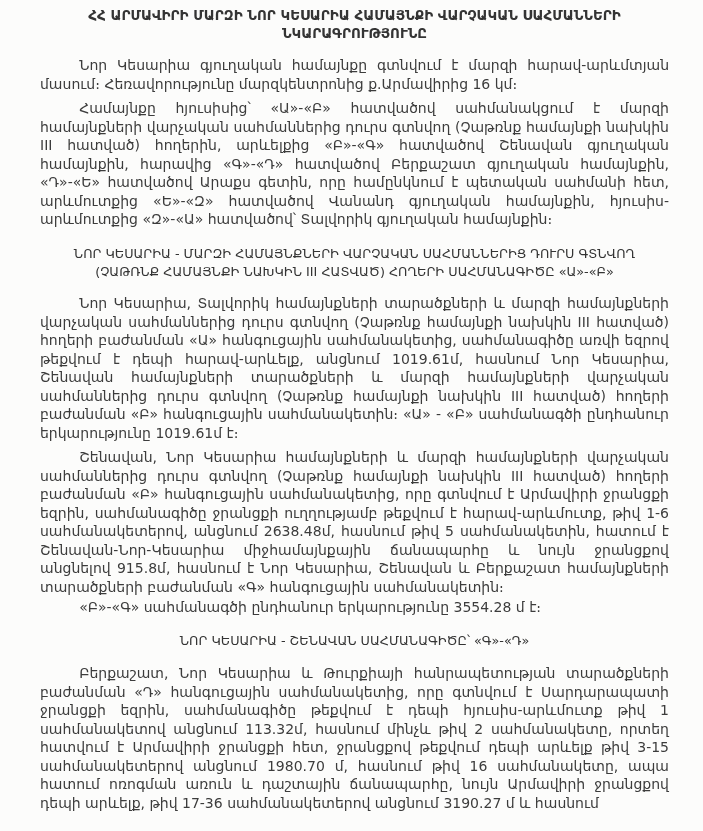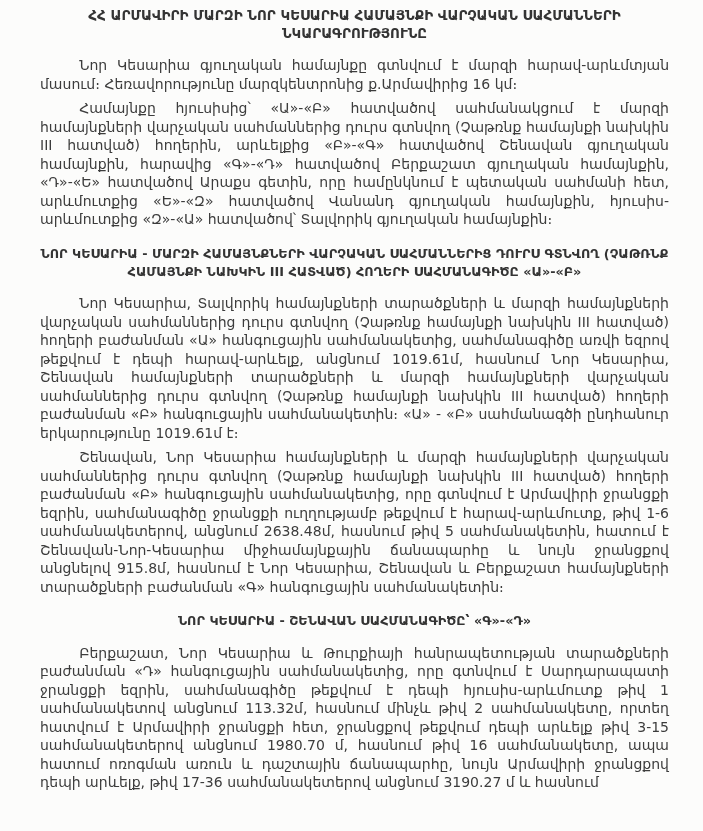--- a/index.html
+++ b/index.html
@@ -24,21 +24,21 @@
   .doc-title {
     text-align: center;
     font-weight: bold;
     font-size: 13.5px;
     line-height: 1.35;
     margin: 0 10px 14px 10px;
     color: #343434;
   }
   .section-heading {
     text-align: center;
-    font-weight: bold;
+    font-weight: normal;
     font-size: 12.8px;
     line-height: 1.4;
     margin: 16px 0 14px 0;
     color: #343434;
   }
   .para {
     font-size: 14px;
     line-height: 1.32;
     text-align: justify;
     text-indent: 2.8em;
@@ -57,18 +57,19 @@
 
   <p class="para">Համայնքը հյուսիսից՝ «Ա»-«Բ» հատվածով սահմանակցում է մարզի համայնքների վարչական սահմաններից դուրս գտնվող (Չաթռնք համայնքի նախկին III հատված) հողերին, արևելքից «Բ»-«Գ» հատվածով Շենավան գյուղական համայնքին, հարավից «Գ»-«Դ» հատվածով Բերքաշատ գյուղական համայնքին, «Դ»-«Ե» հատվածով Արաքս գետին, որը համընկնում է պետական սահմանի հետ, արևմուտքից «Ե»-«Զ» հատվածով Վանանդ գյուղական համայնքին, հյուսիս-արևմուտքից «Զ»-«Ա» հատվածով՝ Տալվորիկ գյուղական համայնքին։</p>
 
   <div class="section-heading">ՆՈՐ ԿԵՍԱՐԻԱ - ՄԱՐԶԻ ՀԱՄԱՅՆՔՆԵՐԻ ՎԱՐՉԱԿԱՆ ՍԱՀՄԱՆՆԵՐԻՑ ԴՈՒՐՍ ԳՏՆՎՈՂ (ՉԱԹՌՆՔ ՀԱՄԱՅՆՔԻ ՆԱԽԿԻՆ III ՀԱՏՎԱԾ) ՀՈՂԵՐԻ ՍԱՀՄԱՆԱԳԻԾԸ «Ա»-«Բ»</div>
 
   <p class="para">Նոր Կեսարիա, Տալվորիկ համայնքների տարածքների և մարզի համայնքների վարչական սահմաններից դուրս գտնվող (Չաթռնք համայնքի նախկին III հատված) հողերի բաժանման «Ա» հանգուցային սահմանակետից, սահմանագիծը առվի եզրով թեքվում է դեպի հարավ-արևելք, անցնում 1019.61մ, հասնում Նոր Կեսարիա, Շենավան համայնքների տարածքների և մարզի համայնքների վարչական սահմաններից դուրս գտնվող (Չաթռնք համայնքի նախկին III հատված) հողերի բաժանման «Բ» հանգուցային սահմանակետին։ «Ա» - «Բ» սահմանագծի ընդհանուր երկարությունը 1019.61մ է։</p>
 
 
   <p class="para tight">Շենավան, Նոր Կեսարիա համայնքների և մարզի համայնքների վարչական սահմաններից դուրս գտնվող (Չաթռնք համայնքի նախկին III հատված) հողերի բաժանման «Բ» հանգուցային սահմանակետից, որը գտնվում է Արմավիրի ջրանցքի եզրին, սահմանագիծը ջրանցքի ուղղությամբ թեքվում է հարավ-արևմուտք, թիվ 1-6 սահմանակետերով, անցնում 2638.48մ, հասնում թիվ 5 սահմանակետին, հատում է Շենավան-Նոր-Կեսարիա միջհամայնքային ճանապարհը և նույն ջրանցքով անցնելով 915.8մ, հասնում է Նոր Կեսարիա, Շենավան և Բերքաշատ համայնքների տարածքների բաժանման «Գ» հանգուցային սահմանակետին։</p>
 
+  <p class="para">«Բ»-«Գ» սահմանագծի ընդհանուր երկարությունը 3554.28 մ է։</p>
 
   <div class="section-heading">ՆՈՐ ԿԵՍԱՐԻԱ - ՇԵՆԱՎԱՆ ՍԱՀՄԱՆԱԳԻԾԸ՝ «Գ»-«Դ»</div>
 
   <p class="para">Բերքաշատ, Նոր Կեսարիա և Թուրքիայի հանրապետության տարածքների բաժանման «Դ» հանգուցային սահմանակետից, որը գտնվում է Սարդարապատի ջրանցքի եզրին, սահմանագիծը թեքվում է դեպի հյուսիս-արևմուտք թիվ 1 սահմանակետով անցնում 113.32մ, հասնում մինչև թիվ 2 սահմանակետը, որտեղ հատվում է Արմավիրի ջրանցքի հետ, ջրանցքով թեքվում դեպի արևելք թիվ 3-15 սահմանակետերով անցնում 1980.70 մ, հասնում թիվ 16 սահմանակետը, ապա հատում ոռոգման առուն և դաշտային ճանապարհը, նույն Արմավիրի ջրանցքով դեպի արևելք, թիվ 17-36 սահմանակետերով անցնում 3190.27 մ և հասնում</p>
 
 </div>
 
 </body></html>

